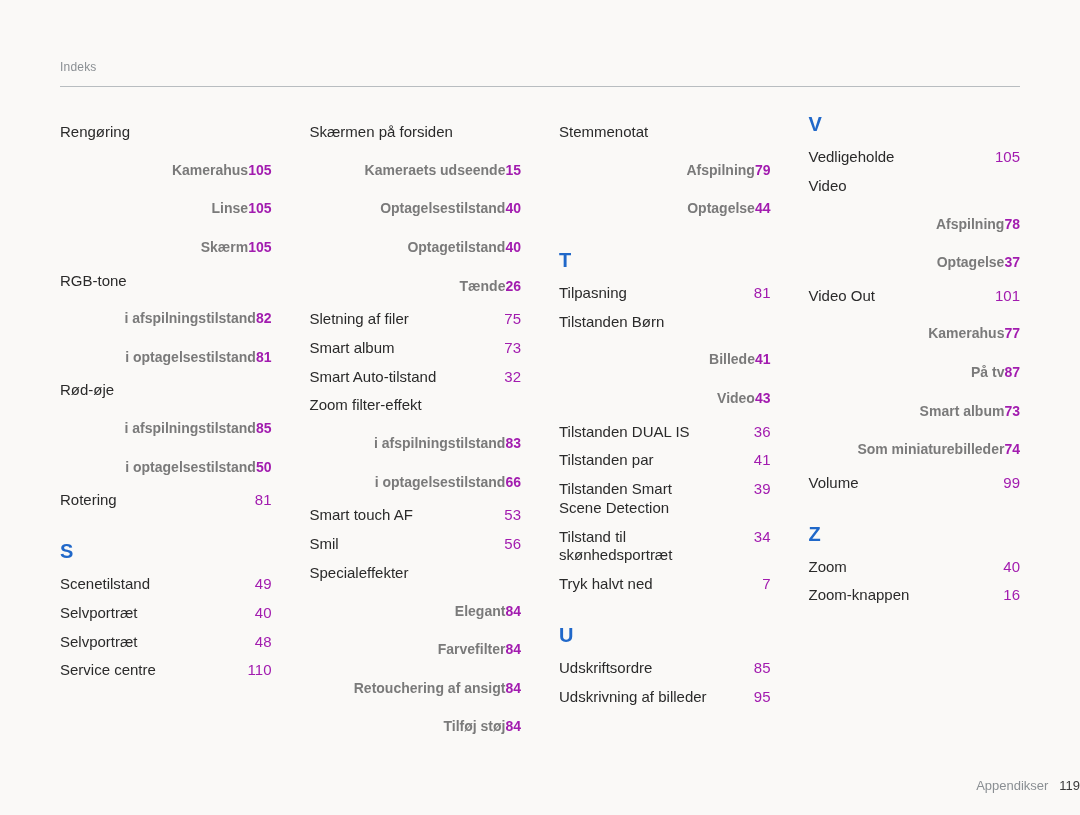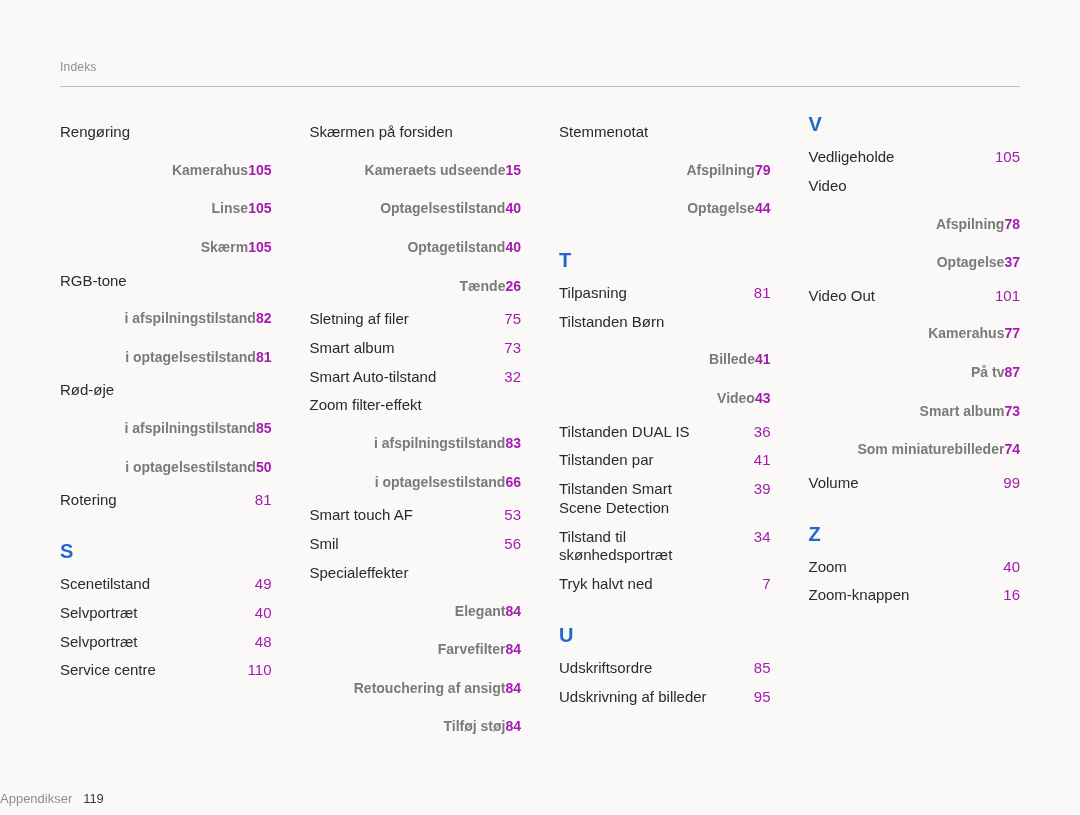--- a/index.html
+++ b/index.html
@@ -61,24 +61,24 @@
     font-size: 14px;
     line-height: 1.4;
     margin: 19px 0 2px 12px;
     display: flex;
     justify-content: flex-end;
     font-weight: bold;
   }
   .group { margin-bottom: 14px; }
   .footer {
     position: absolute;
-    bottom: 9px;
+    bottom: 22px;
     left: 0;
     width: 100%;
-    text-align: left;
+    text-align: right;
     font-size: 13px;
     color: #8a8f93;
   }
   .footer .p { color: #3a3a3a; }
 </style>
 </head>
 <body>
 
 <div class="page">
   <div class="header-title">Indeks</div>

